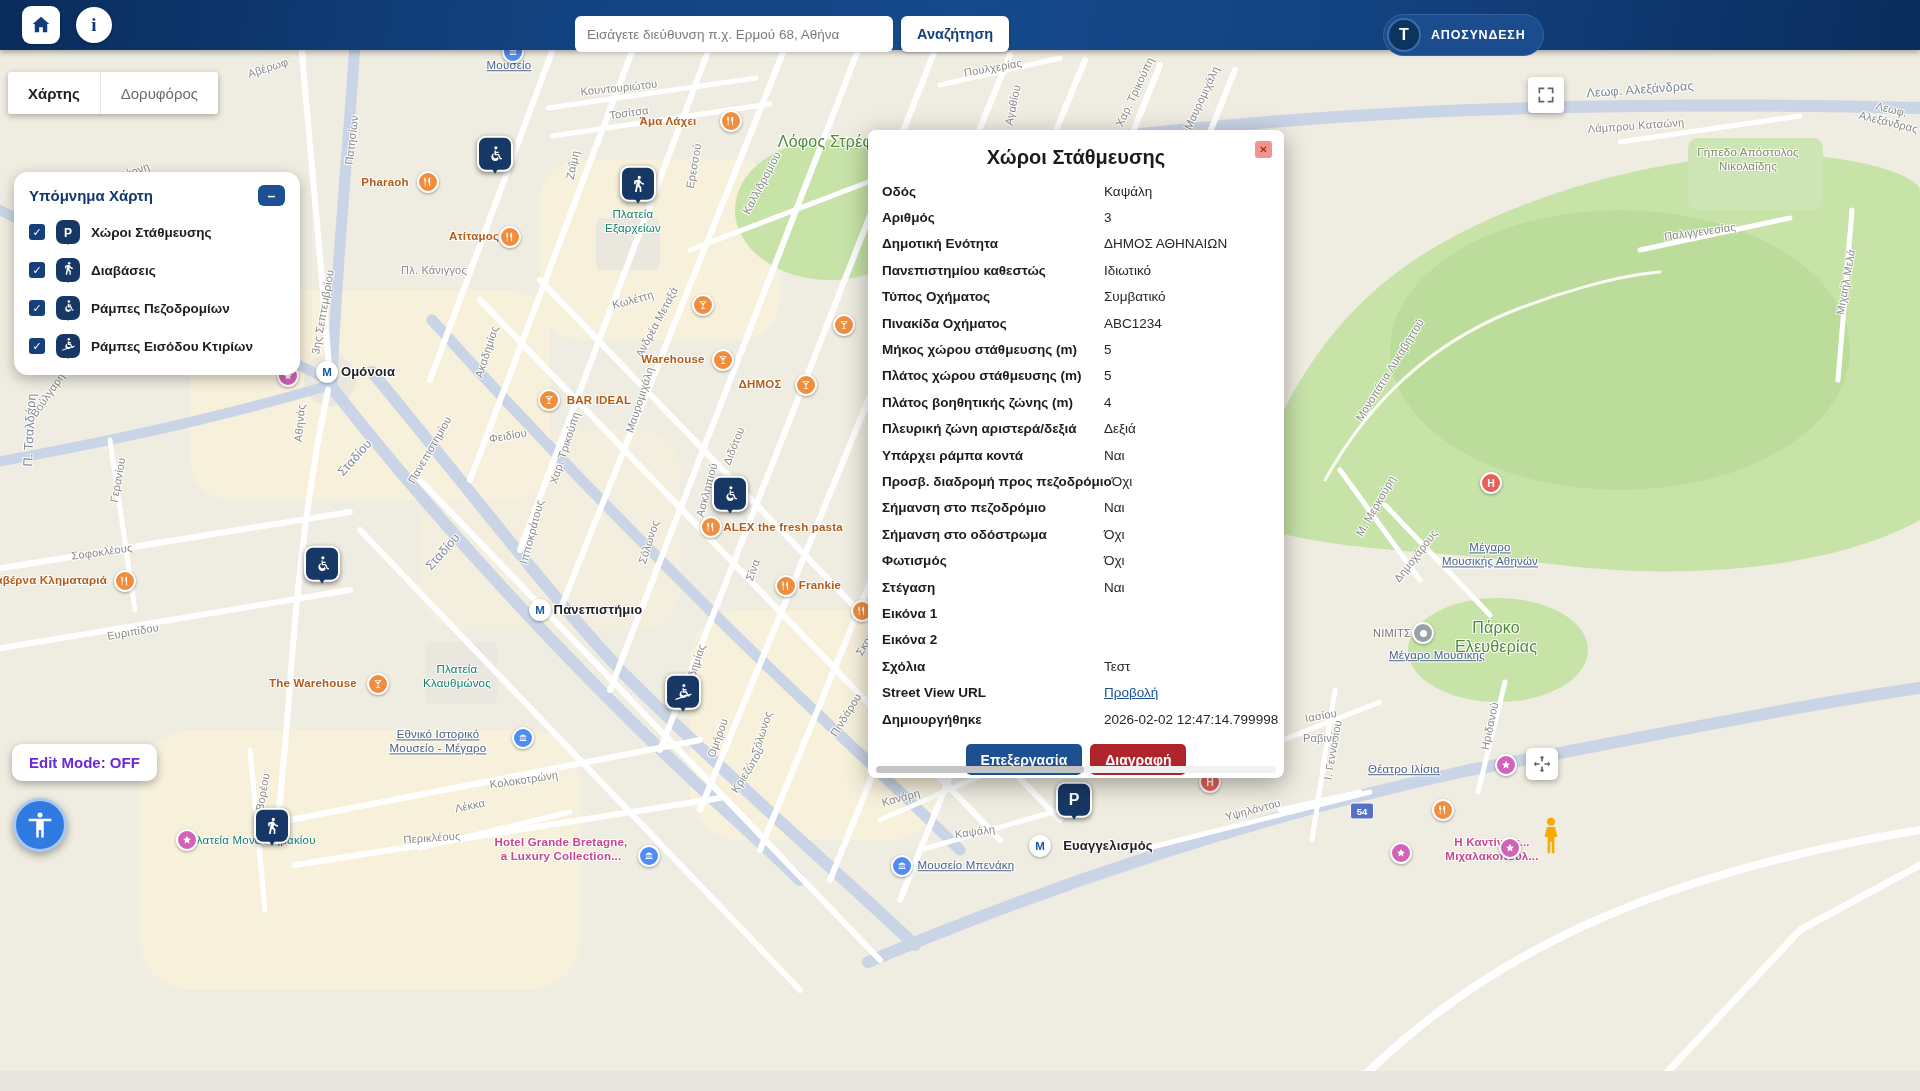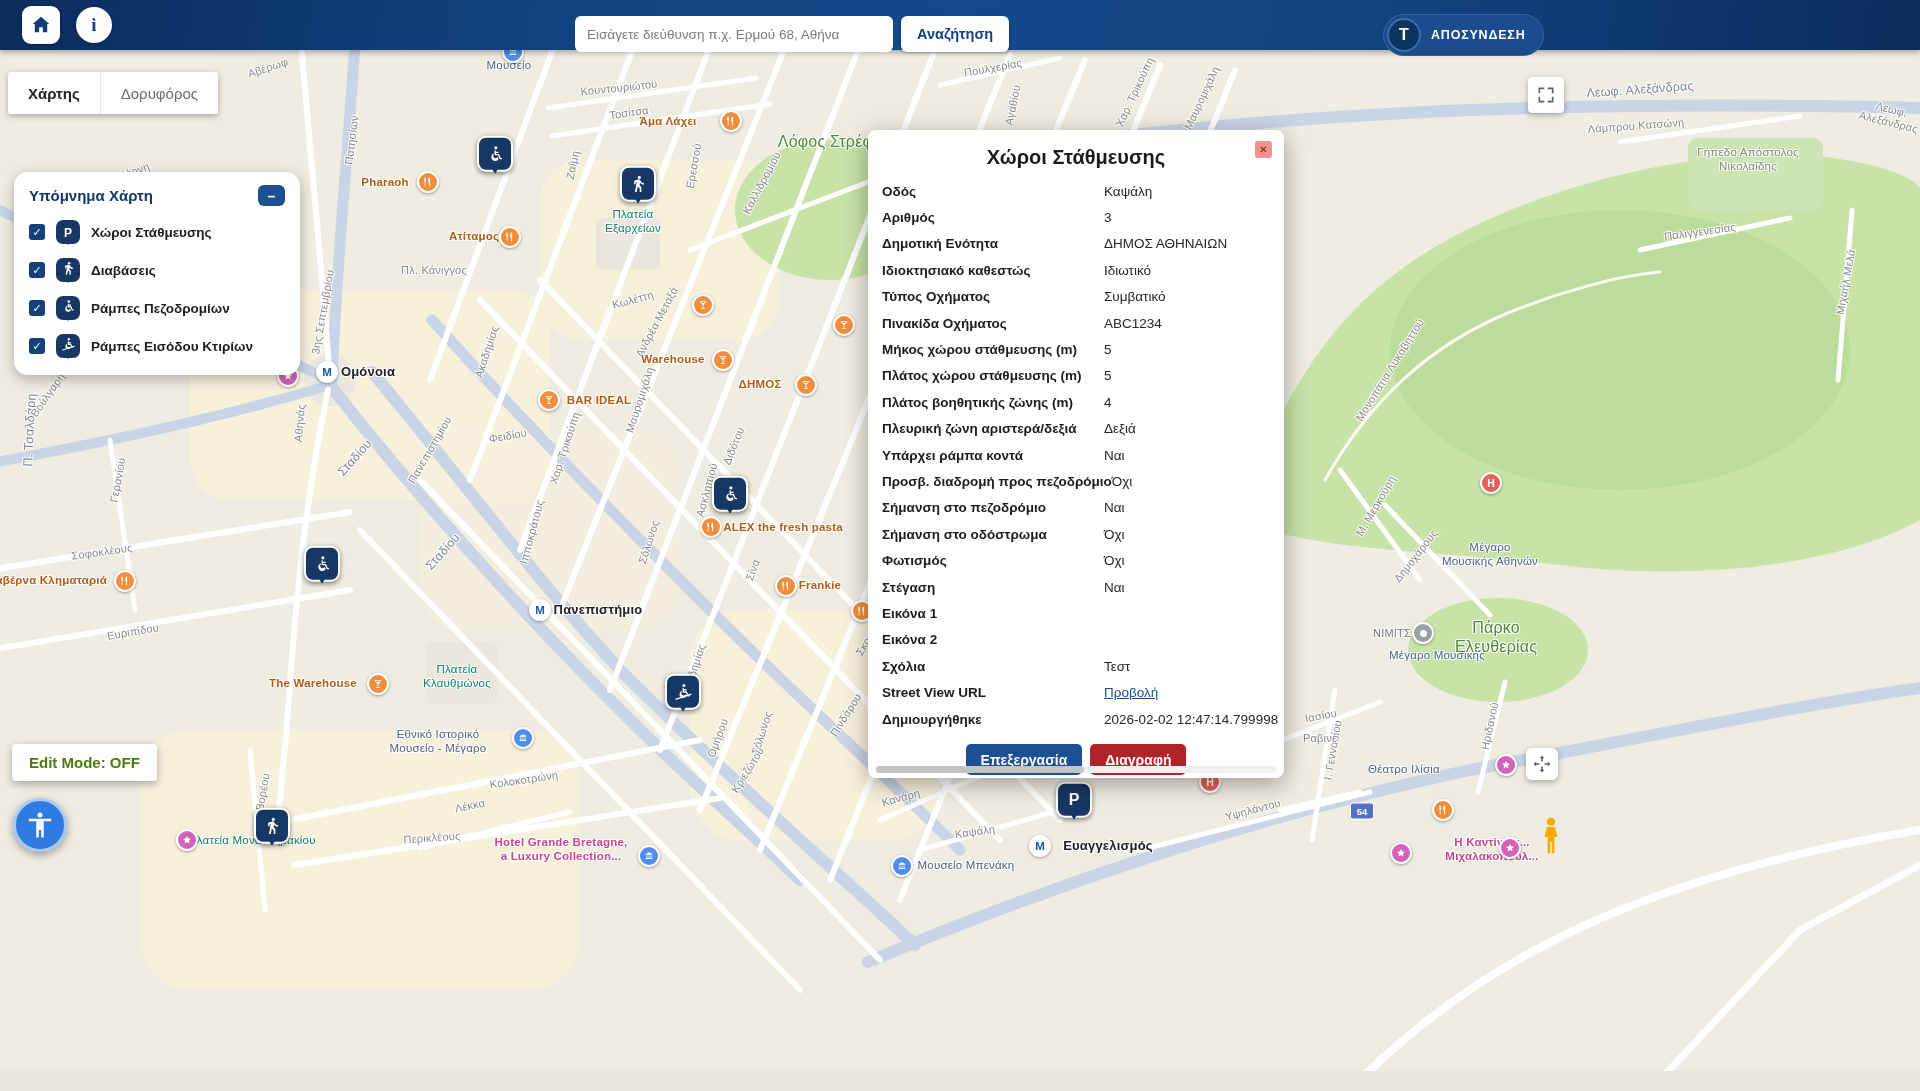--- a/index.html
+++ b/index.html
@@ -35,21 +35,21 @@
   
   .map-label{position:absolute;transform:translate(-50%,-50%) rotate(var(--rot,0deg));
     white-space:pre-line;text-align:center;line-height:1.18;letter-spacing:.2px;z-index:2;
     font-size:11px;color:#8a8a8a;pointer-events:none;
     text-shadow:-1px -1px 0 rgba(255,255,255,.95),1px -1px 0 rgba(255,255,255,.95),
       -1px 1px 0 rgba(255,255,255,.95),1px 1px 0 rgba(255,255,255,.95);}
   .map-label.k-major{color:#7e8796;font-size:12.5px;}
   .map-label.k-park{color:#4e8a39;font-size:16px;}
   .map-label.k-stadium{color:#7f8d6a;font-size:11.5px;}
   .map-label.k-plaza{color:#11806c;font-size:11.5px;}
-  .map-label.k-civic{color:#4a648c;font-size:11.5px;}
+  .map-label.k-civic{color:#4a648c;font-size:11.5px;text-decoration:underline;}
   .map-label.k-gray{color:#757575;font-size:11px;}
   .map-label.k-station{color:#202124;font-size:13px;font-weight:700;}
   .map-label.k-food{color:#b25b17;font-size:11.5px;font-weight:600;}
   .map-label.k-pink{color:#c9458f;font-size:11.5px;font-weight:600;}
 
   
   .marker{position:absolute;transform:translate(-50%,-50%);z-index:3;cursor:pointer;}
   .marker .glyph{display:flex;align-items:center;justify-content:center;}
   .marker.app{width:32px;height:32px;background:#173764;border:2px solid #fff;border-radius:9px;
     display:flex;align-items:center;justify-content:center;z-index:4;
@@ -98,22 +98,22 @@
   .cb.checked::before{content:"✓";}
   .mini-pin{position:relative;width:24px;height:24px;background:#173764;border-radius:7px;
     display:flex;align-items:center;justify-content:center;flex:0 0 auto;}
   .mini-pin::after{content:"";position:absolute;bottom:-5px;left:50%;transform:translateX(-50%);
     border:4px solid transparent;border-top:6px solid #173764;}
   .mini-pin svg{width:15px;height:15px;}
   .mini-pin .pglyph{font-size:12px;}
   .legend-label{font-size:13.5px;font-weight:600;color:#1d1d1d;}
 
   
-  .editmode{position:absolute;left:12px;top:694px;background:#fff;border-radius:4px;
-    box-shadow:0 3px 8px rgba(0,0,0,.3);padding:10px 17px;font-size:15px;font-weight:800;color:#4d7c0f;
+  .editmode{position:absolute;left:12px;top:694px;background:#fff;border-radius:10px;
+    box-shadow:0 3px 8px rgba(0,0,0,.3);padding:10px 17px;font-size:15px;font-weight:800;color:#6d28d9;
     z-index:7;cursor:pointer;}
   .access{position:absolute;left:13px;top:748px;width:54px;height:54px;border-radius:50%;background:#2f7be2;
     border:3px solid #a9c9f4;display:flex;align-items:center;justify-content:center;z-index:7;cursor:pointer;
     box-shadow:0 3px 8px rgba(0,0,0,.35);box-sizing:border-box;}
   .access svg{width:30px;height:30px;fill:#fff;}
 
   
   .popup{position:absolute;left:868px;top:80px;width:416px;height:648px;background:#fff;border-radius:8px;
     box-shadow:0 6px 24px rgba(0,0,0,.35);z-index:10;box-sizing:border-box;}
   .popup-title{font-size:20px;font-weight:700;color:#1b1b1b;text-align:center;margin:16px 0 9px;}
@@ -677,21 +677,21 @@
         </div>
         <div class="prow">
           <span class="plabel">Αριθμός</span>
           <span class="pvalue">3</span>
         </div>
         <div class="prow">
           <span class="plabel">Δημοτική Ενότητα</span>
           <span class="pvalue">ΔΗΜΟΣ ΑΘΗΝΑΙΩΝ</span>
         </div>
         <div class="prow">
-          <span class="plabel">Ιδιοκτησιακό καθεστώς</span>
+          <span class="plabel">Πανεπιστημίου καθεστώς</span>
           <span class="pvalue">Ιδιωτικό</span>
         </div>
         <div class="prow">
           <span class="plabel">Τύπος Οχήματος</span>
           <span class="pvalue">Συμβατικό</span>
         </div>
         <div class="prow">
           <span class="plabel">Πινακίδα Οχήματος</span>
           <span class="pvalue">ABC1234</span>
         </div>

